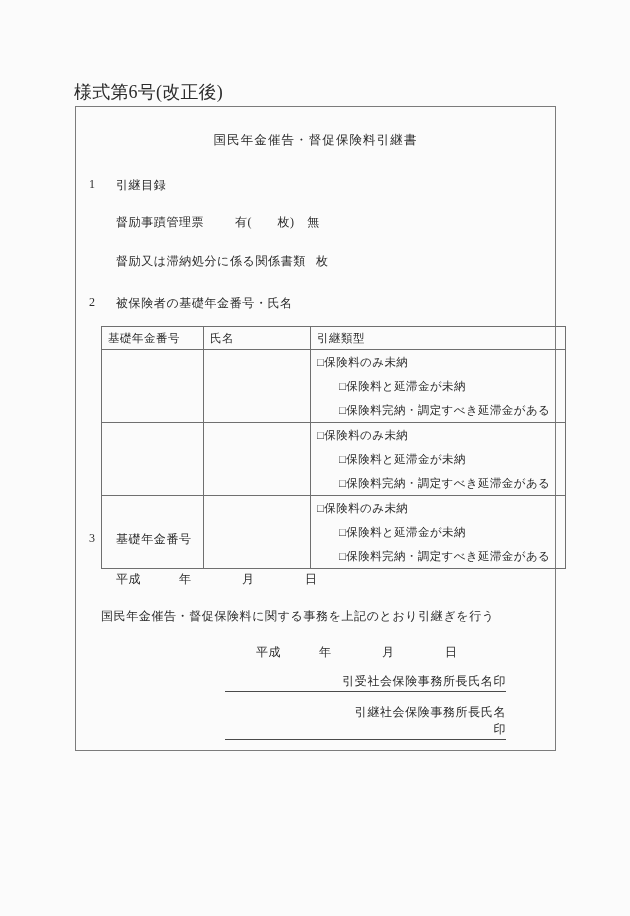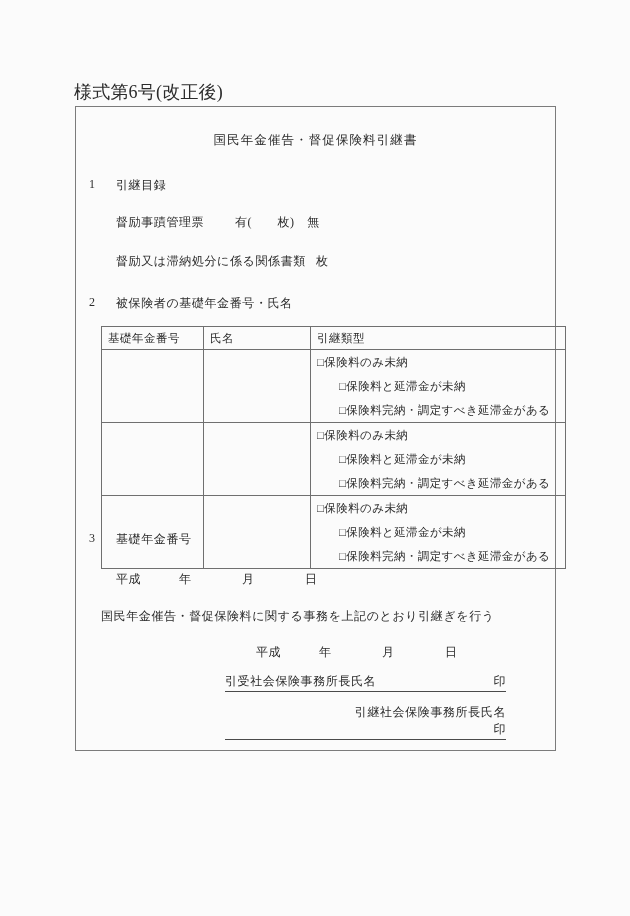--- a/index.html
+++ b/index.html
@@ -111,21 +111,21 @@
   }
 
   
   .sig-row {
     position: absolute;
     font-size: 12px;
     letter-spacing: 0.6px;
     border-bottom: 1px solid #4a4a4a;
     padding-bottom: 1px;
     display: flex;
-    justify-content: space-between;
+    justify-content: flex-end;
     align-items: flex-end;
   }
   .sig-seal {
     font-size: 12px;
   }
 </style>
 </head>
 <body>
 
 <div class="form-number">様式第6号(改正後)</div>

